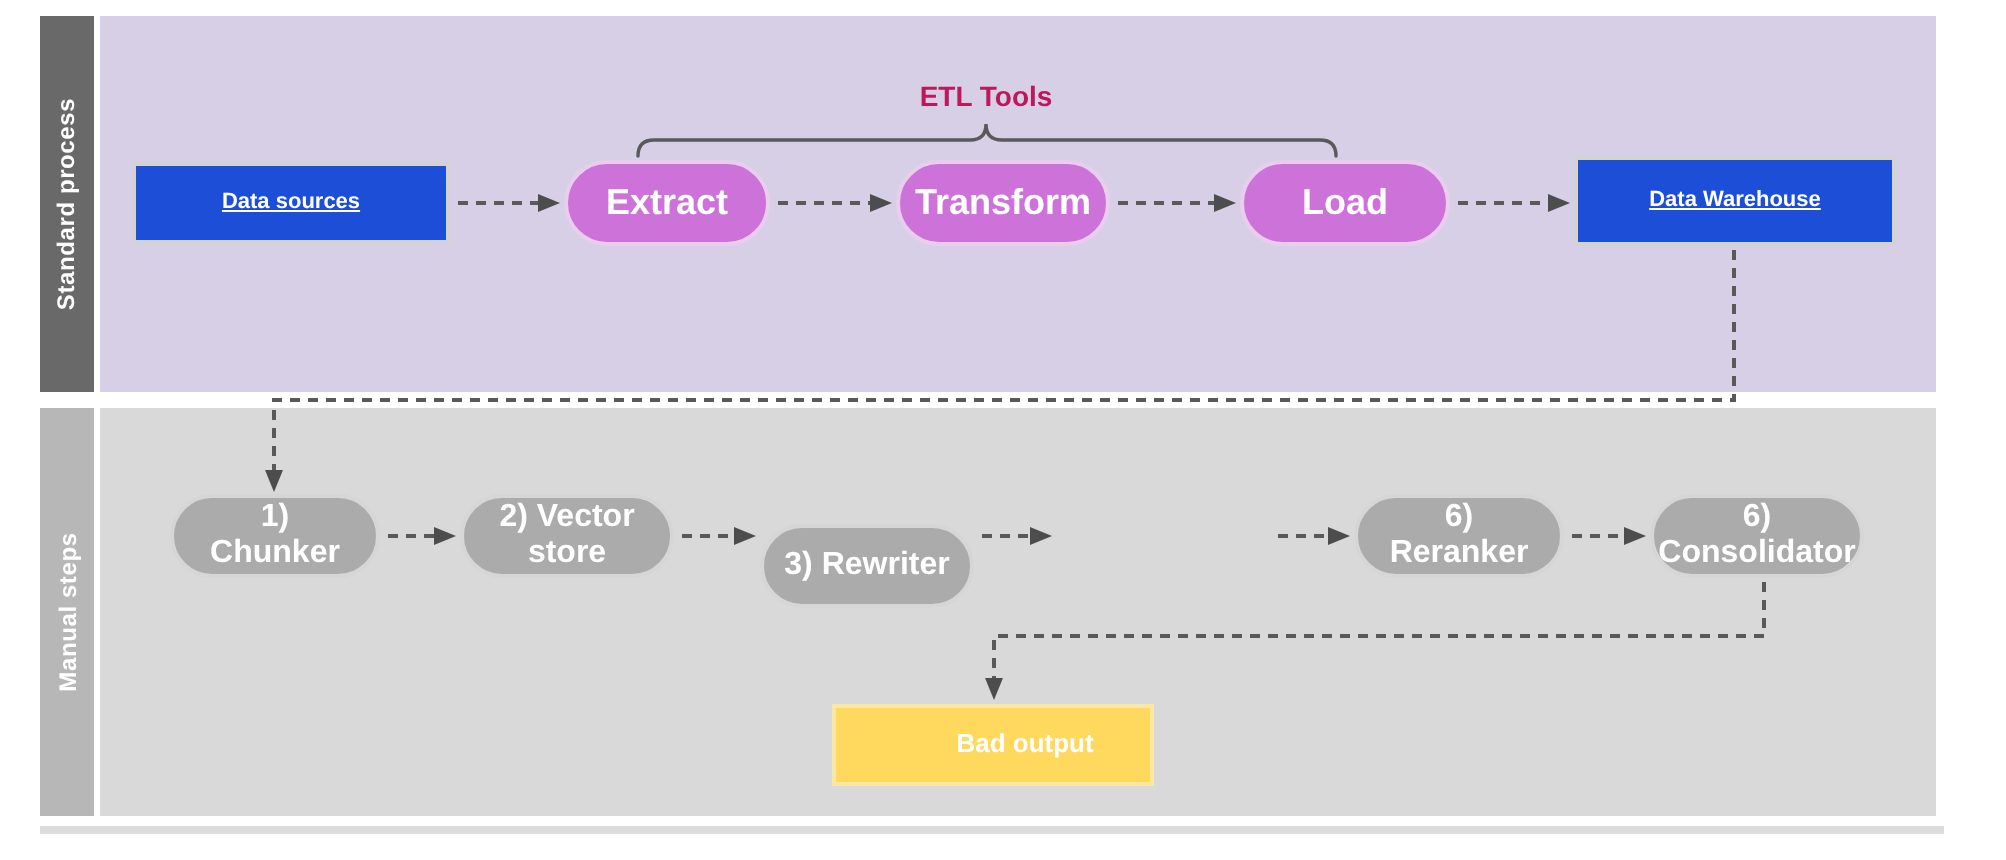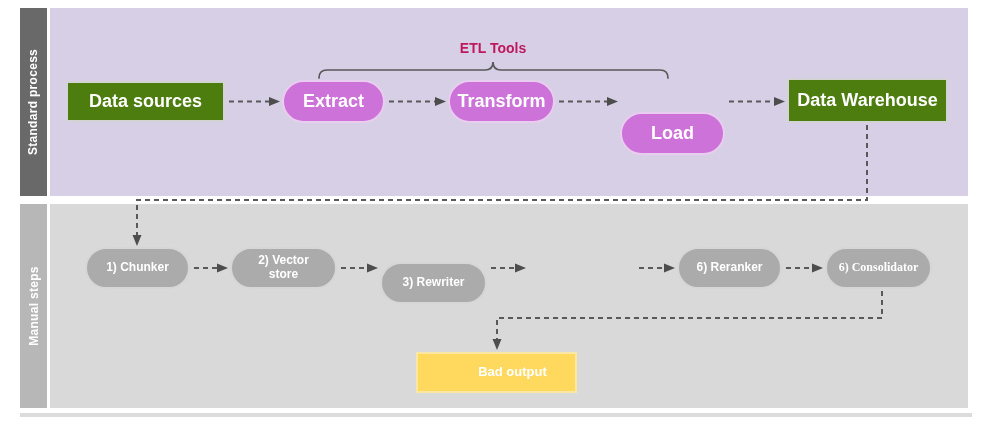--- a/index.html
+++ b/index.html
@@ -15,23 +15,23 @@
   .lane-body{position:absolute;left:50px;width:918px;}
   .lane-standard{top:8px;height:188px;background:#d7cfe6;}
   .lane-manual{top:204px;height:204px;background:#d9d9d9;}
 
   .sep-line{position:absolute;left:20px;top:413px;width:952px;height:4px;background:#dcdcdc;}
 
   svg.connectors{position:absolute;left:0;top:0;z-index:2;}
 
   .node{position:absolute;display:flex;align-items:center;justify-content:center;
     z-index:3;color:#ffffff;font-weight:bold;text-align:center;line-height:1.15;box-sizing:border-box;}
-  .rect-node{background:#4d7c0f;border:2px solid #d3d3d3;font-size:18px;}
+  .rect-node{background:#1d4ed8;border:2px solid #d3d3d3;font-size:11px;text-decoration:underline;}
   .pill-purple{background:#cd72d8;border:2px solid #e9cdef;border-radius:23px;font-size:18px;}
-  .pill-gray{background:#ababab;border:2px solid #d6d6d6;border-radius:22px;font-size:12px;padding:0 10px;}
+  .pill-gray{background:#ababab;border:2px solid #d6d6d6;border-radius:22px;font-size:16px;padding:0 10px;}
   .rect-yellow{background:#ffd95e;border:2px solid #fbe7a4;font-size:13px;}
 
   .etl-label{position:absolute;left:433px;top:40px;width:120px;text-align:center;
     color:#be185d;font-weight:bold;font-size:14px;z-index:3;}
 </style>
 </head>
 <body>
 
 <div id="canvas">
 
@@ -75,23 +75,23 @@
       <polygon points="497,350 492.5,339 501.5,339"></polygon>
     </g>
     <path d="M319,78 Q319,70 327,70 L485,70 Q493,70 493,62 Q493,70 501,70 L660,70 Q668,70 668,78" stroke="#595959" stroke-width="1.7" fill="none" stroke-linecap="round"></path>
   </svg>
 
   <div class="etl-label">ETL Tools</div>
 
   <div class="node rect-node" style="left:66px;top:81px;width:159px;height:41px;">Data sources</div>
   <div class="node pill-purple" style="left:282px;top:80px;width:103px;height:43px;">Extract</div>
   <div class="node pill-purple" style="left:448px;top:80px;width:107px;height:43px;">Transform</div>
-  <div class="node pill-purple" style="left:620px;top:80px;width:105px;height:43px;margin-top:32px;">Load</div>
+  <div class="node pill-purple" style="left:620px;top:80px;width:105px;height:43px;">Load</div>
   <div class="node rect-node" style="left:787px;top:78px;width:161px;height:45px;">Data Warehouse</div>
 
   <div class="node pill-gray" style="left:85px;top:247px;width:105px;height:42px;">1) Chunker</div>
   <div class="node pill-gray" style="left:230px;top:247px;width:107px;height:42px;">2) Vector store</div>
   <div class="node pill-gray" style="left:380px;top:262px;width:107px;height:42px;">3) Rewriter</div>
   <div class="node pill-gray" style="left:677px;top:247px;width:105px;height:42px;">6) Reranker</div>
-  <div class="node pill-gray" style="left:825px;top:247px;width:107px;height:42px;font-family:Liberation Serif, serif;">6) Consolidator</div>
+  <div class="node pill-gray" style="left:825px;top:247px;width:107px;height:42px;">6) Consolidator</div>
   <div class="node rect-yellow" style="left:416px;top:352px;width:161px;height:41px;padding-left:32px;">Bad output</div>
 
 </div>
 
 </body></html>

